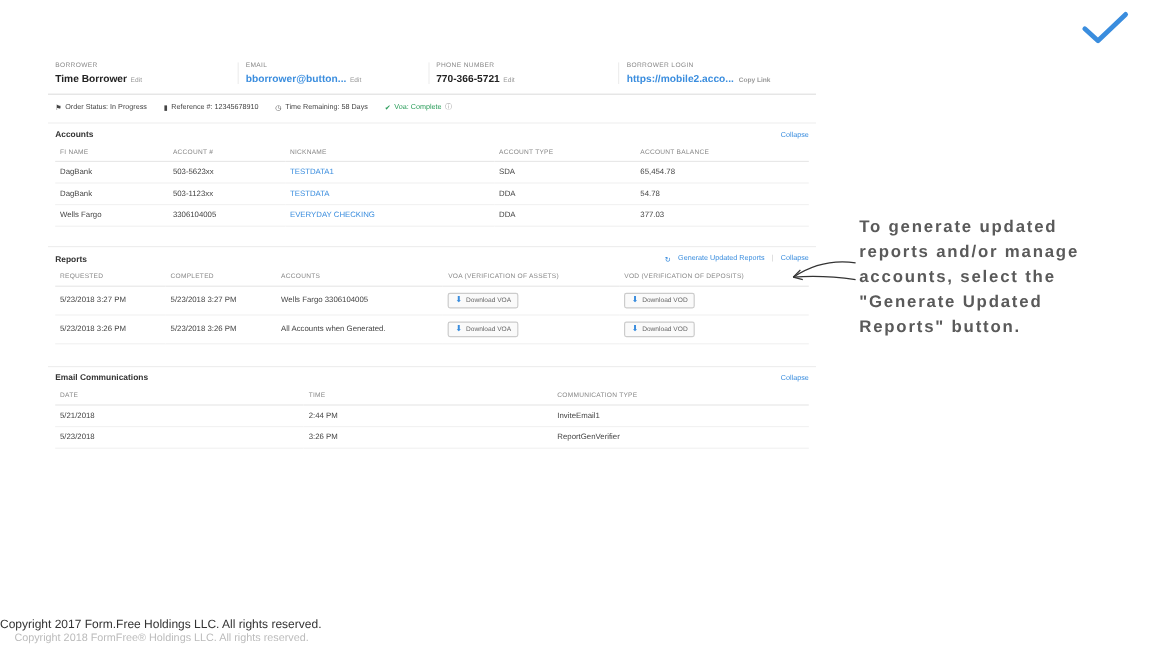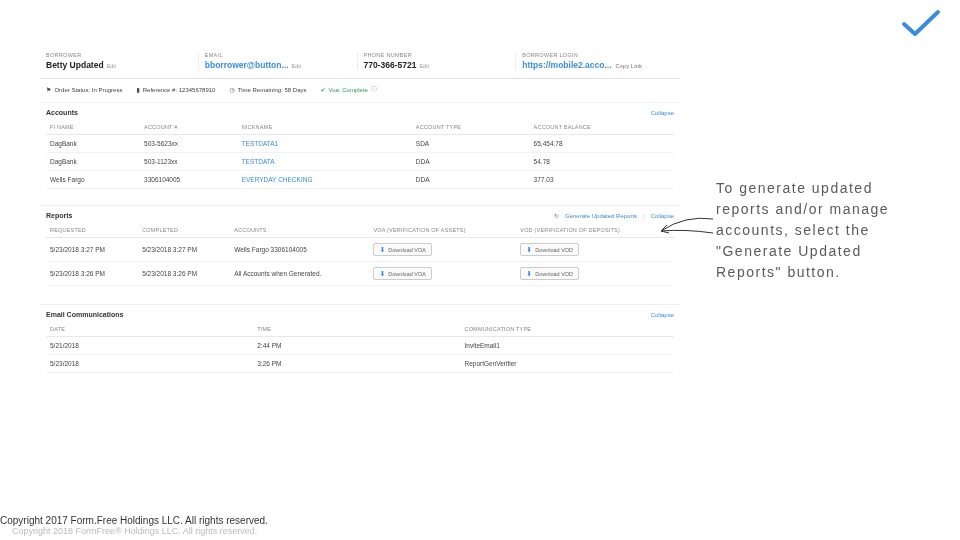--- a/index.html
+++ b/index.html
@@ -23,40 +23,40 @@
   .sec-actions .sep { color: #ccc; }
   table { width: 100%; border-collapse: collapse; font-size: 6.5px; }
   th { text-align: left; font-size: 5.5px; color: #888; font-weight: normal; text-transform: uppercase; padding: 4px 4px; border-bottom: 1px solid #e8e8e8; letter-spacing: 0.2px; }
   td { padding: 5px 4px; border-bottom: 1px solid #f2f2f2; color: #444; }
   td.link { color: #3a8dde; }
   td.num { text-align: left; }
   .dl-btn { display: inline-flex; align-items: center; gap: 3px; border: 1px solid #ccc; padding: 2px 5px; font-size: 5.5px; color: #666; background: #fafafa; border-radius: 2px; }
   .dl-btn .dl-icon { color: #3a8dde; font-size: 7px; line-height: 1; }
   .reports-sec { margin-top: 10px; border-top: 1px solid #eee; }
   .email-sec { margin-top: 12px; border-top: 1px solid #eee; }
-  .callout { position: absolute; top: 178px; left: 716px; width: 210px; font-size: 14px; color: #5a5a5a; letter-spacing: 1.5px; line-height: 1.5; font-weight: 400; }
+  .callout { position: absolute; top: 178px; left: 716px; width: 210px; font-size: 14px; color: #5a5a5a; letter-spacing: 1.5px; line-height: 1.5; font-weight: 700; }
   .arrow { position: absolute; top: 213px; left: 655px; }
   .copyright-main { position: absolute; bottom: 14px; left: 0; right: 0; text-align: left; font-size: 10px; color: #333; }
   .copyright-footer { position: absolute; bottom: 4px; left: 12px; font-size: 9px; color: #bbb; }
   .refresh-icon { color: #3a8dde; }
 </style>
 </head>
 <body>
 
 <div class="logo">
   <svg width="42" height="30" viewBox="0 0 42 30">
       <path d="M4 16 L15 26 L38 4" stroke="#3a8dde" stroke-width="4" fill="none" stroke-linecap="round" stroke-linejoin="round"></path>
     </svg>
 </div>
 
 <div class="panel">
   <div class="hdr">
     <div class="hdr-col">
       <div class="hdr-lbl">BORROWER</div>
-      <div class="hdr-val"><span>Betty Updated</span><span class="hdr-edit">Edit</span></div>
+      <div class="hdr-val"><span>Time Borrower</span><span class="hdr-edit">Edit</span></div>
     </div>
     <div class="hdr-col">
       <div class="hdr-lbl">EMAIL</div>
       <div class="hdr-val link"><span>bborrower@button...</span><span class="hdr-edit">Edit</span></div>
     </div>
     <div class="hdr-col">
       <div class="hdr-lbl">PHONE NUMBER</div>
       <div class="hdr-val"><span>770-366-5721</span><span class="hdr-edit">Edit</span></div>
     </div>
     <div class="hdr-col">

